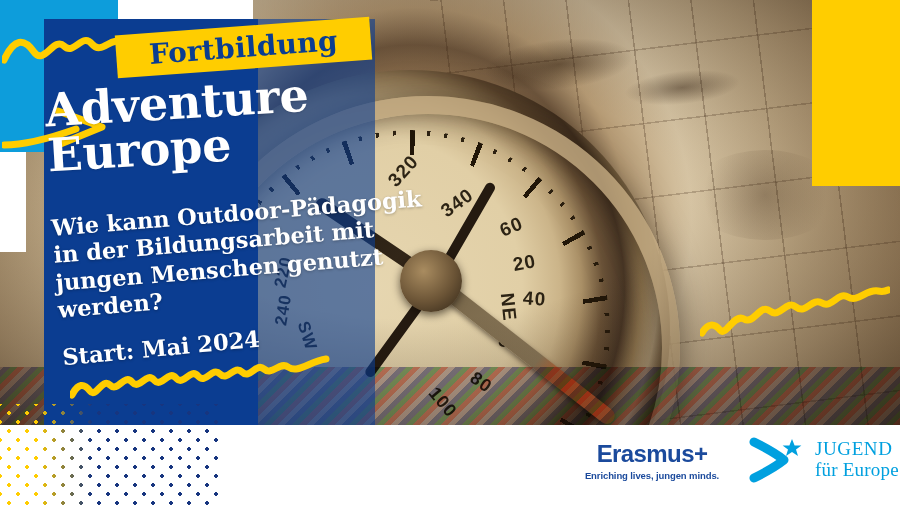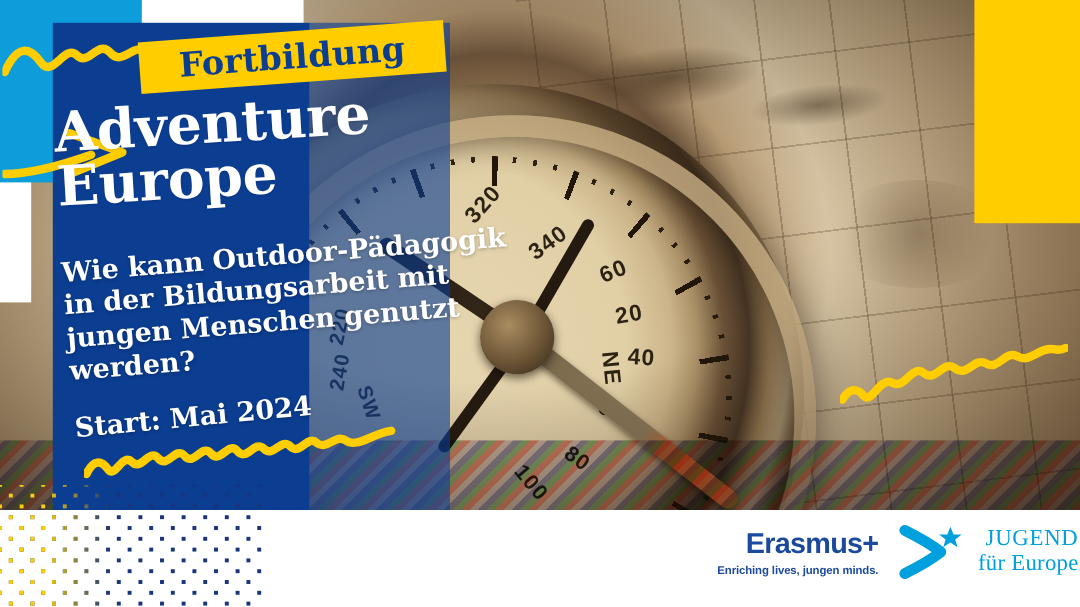--- a/index.html
+++ b/index.html
@@ -188,32 +188,32 @@
   
   .startline{
     position:absolute;left:62px;top:335px;
     transform:rotate(-5.4deg);
     color:#ffffff;font-family:"DejaVu Serif",serif;font-weight:700;
     font-size:22.5px;white-space:nowrap;
     text-shadow:0 1px 3px rgba(0,0,0,.28);
   }
 
   
-  .erasmus{position:absolute;left:572px;top:442px;text-align:right;width:160px;}
+  .erasmus{position:absolute;left:572px;top:442px;text-align:center;width:160px;}
   .erasmus-word{
     font-family:"Liberation Sans",sans-serif;font-weight:700;
     font-size:24px;color:#1b4a9c;letter-spacing:-.6px;line-height:1;
   }
   .erasmus-tag{
     font-family:"Liberation Sans",sans-serif;font-weight:700;
     font-size:9.5px;color:#1b4a9c;margin-top:4px;letter-spacing:-.1px;
   }
   .jfe{position:absolute;left:748px;top:437px;display:flex;align-items:center;gap:9px;}
   .jfe-text{
-    font-family:"Liberation Serif",serif;color:#00a0df;line-height:1.08;text-align:right;
+    font-family:"Liberation Serif",serif;color:#00a0df;line-height:1.08;
   }
   .jfe-text .l1{font-size:19px;letter-spacing:.6px;}
   .jfe-text .l2{font-size:19px;letter-spacing:.2px;}
 </style>
 </head>
 <body>
 
 <div class="stage">
 
   <div class="photo">

